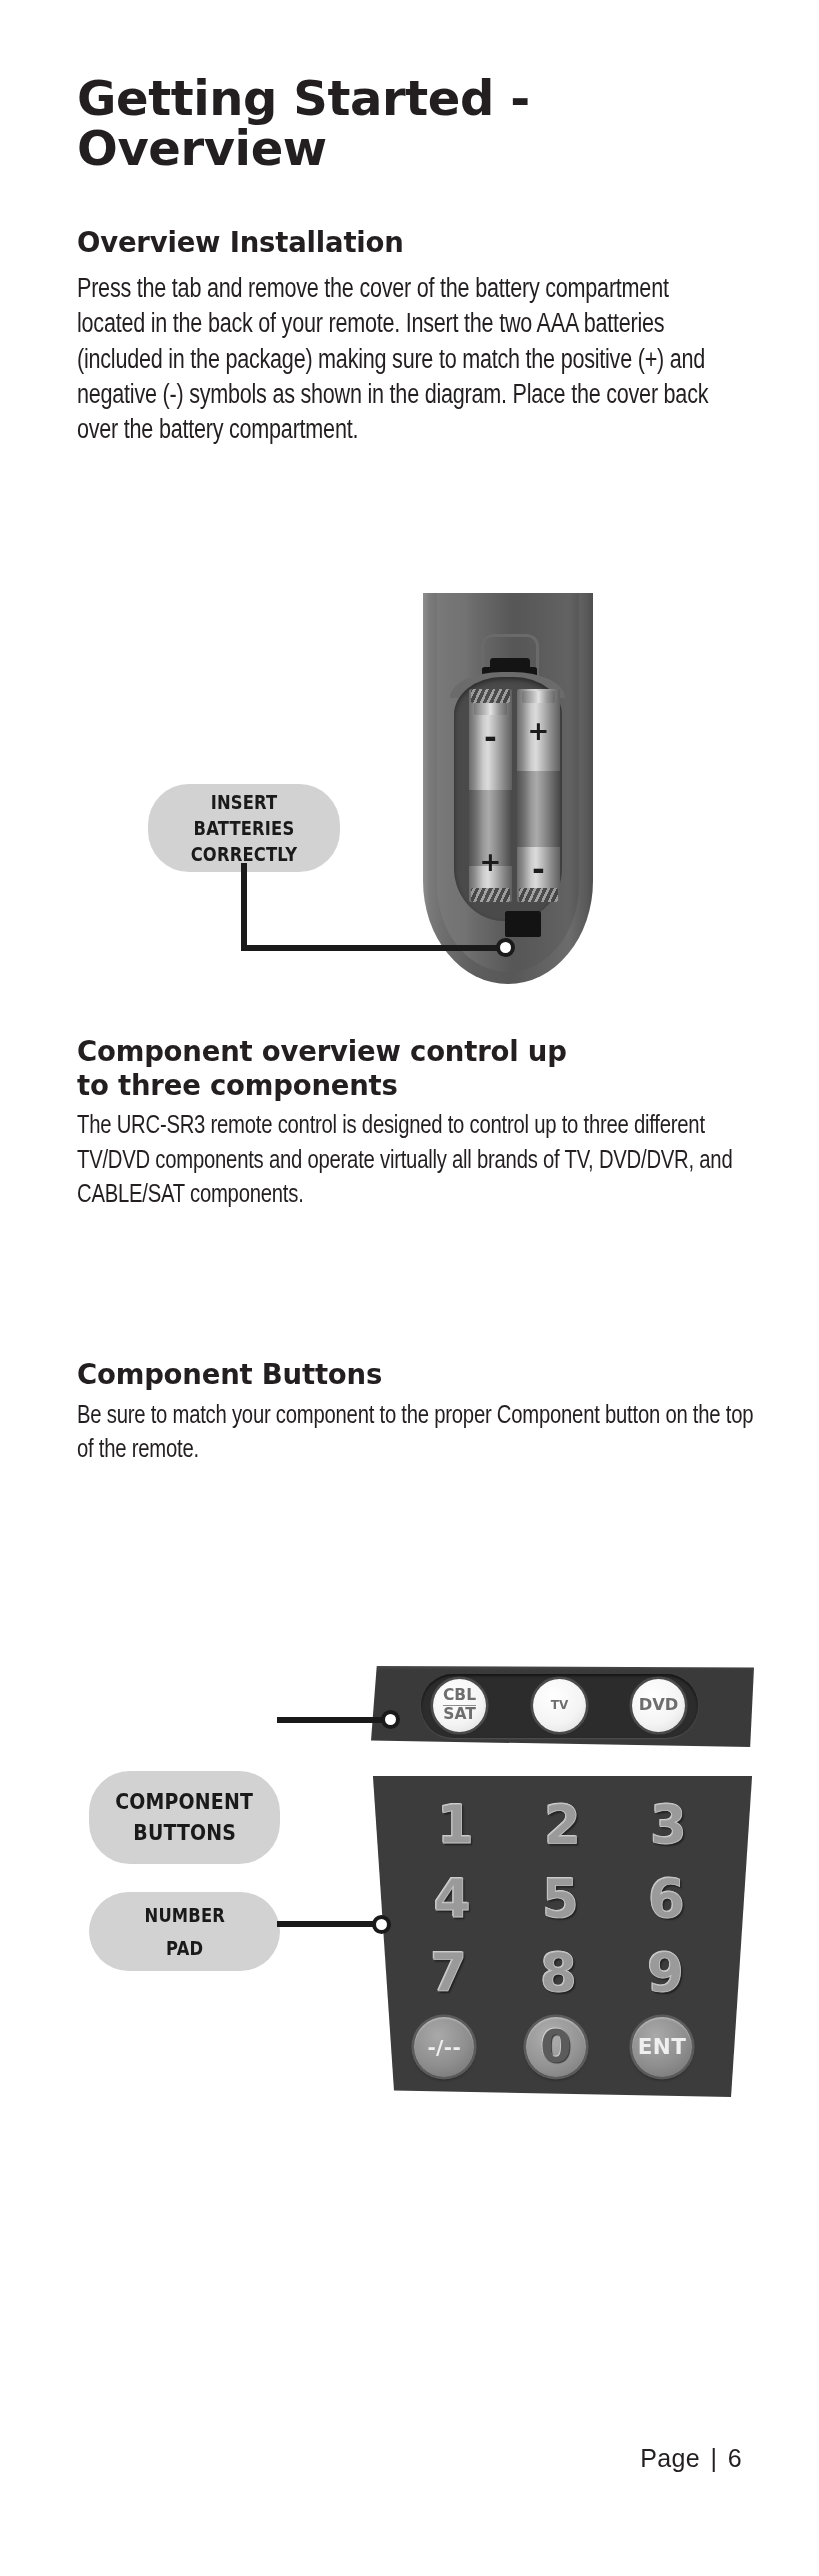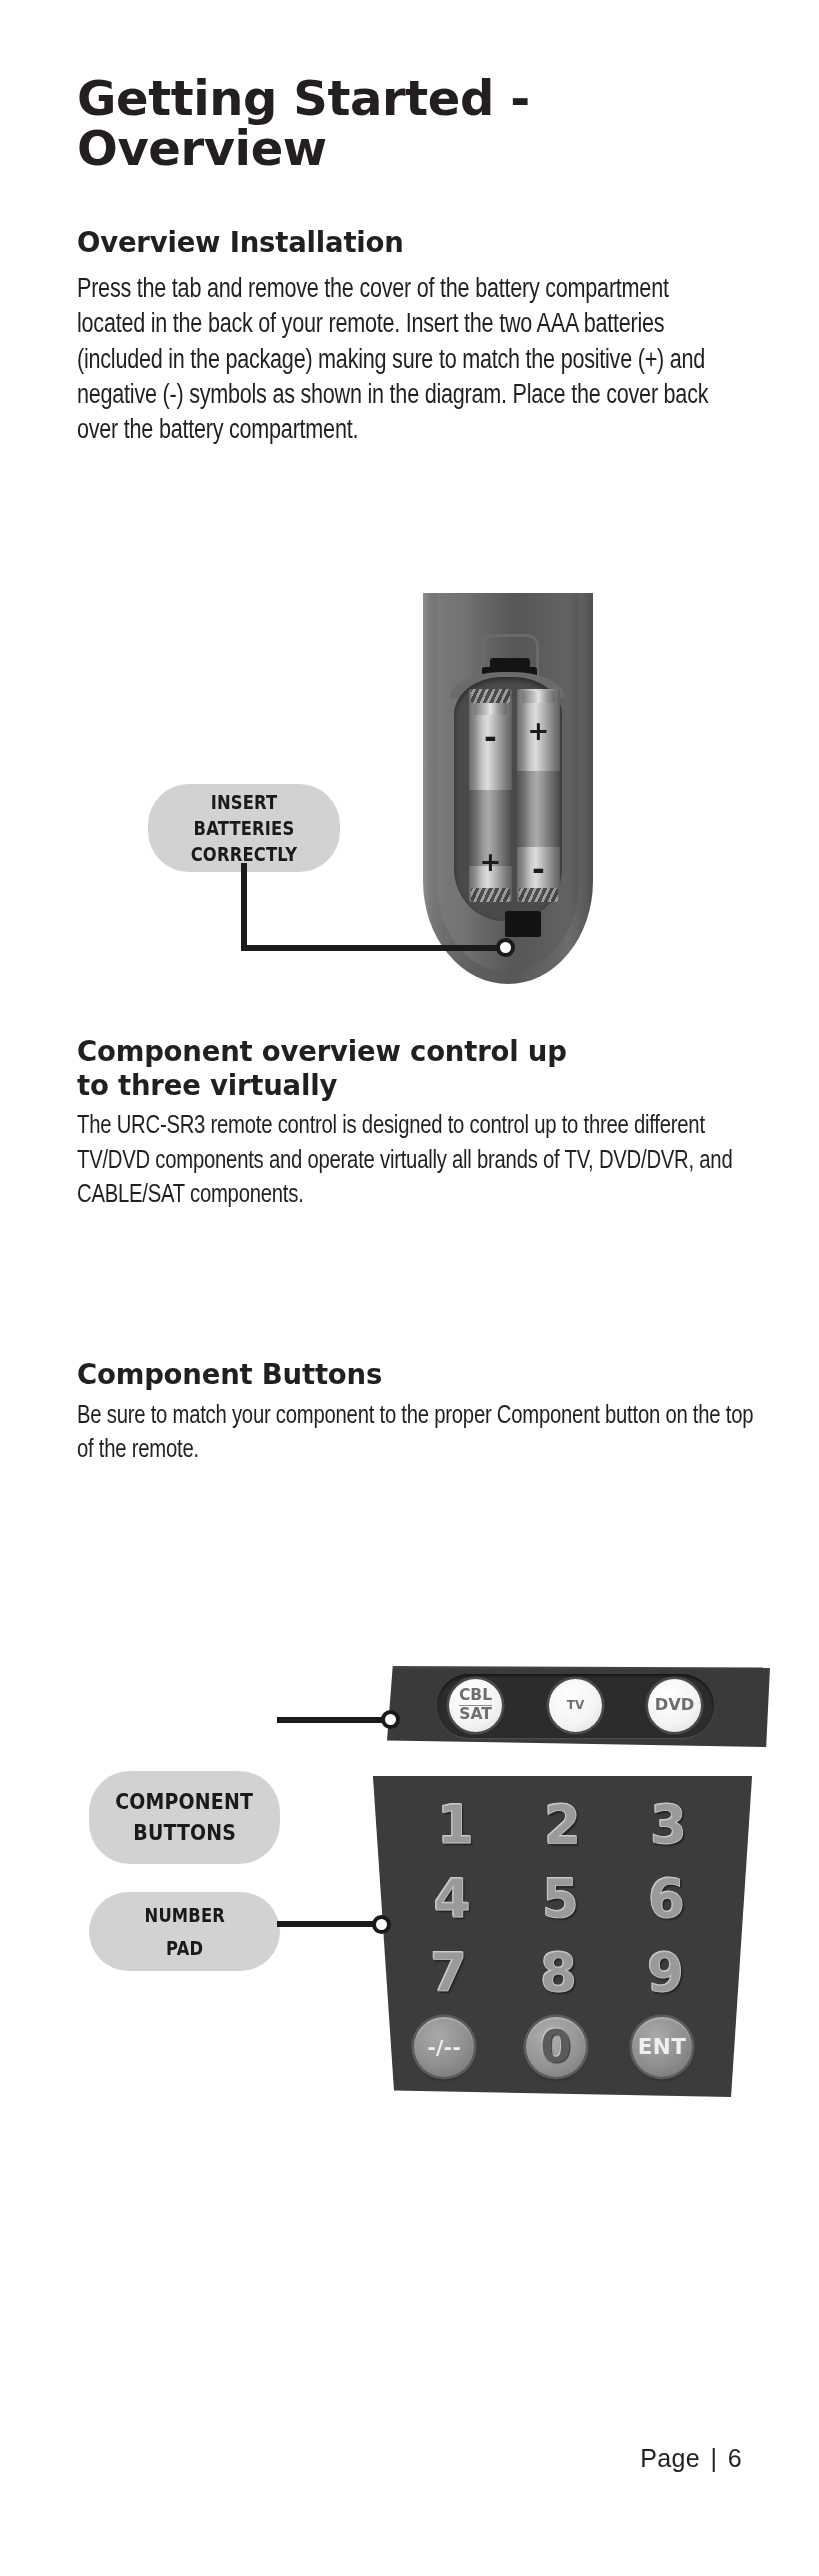--- a/index.html
+++ b/index.html
@@ -269,21 +269,21 @@
 
   #lead-comp-h { left: 277px; top: 1717px; width: 113px; height: 6px; }
   #dot-comp    { left: 381px; top: 1710px; }
 
   #lead-num-h  { left: 277px; top: 1921px; width: 104px; height: 6px; }
   #dot-num     { left: 372px; top: 1915px; }
 
   
   .panel-component {
     position: absolute;
-    left: 387px;
+    left: 371px;
     top: 0px;
     width: 383px;
     height: 81px;
     background: #3a3a3a;
     clip-path: polygon(1.5% 0%, 100% 2%, 99% 100%, 0% 92%);
     box-shadow: inset 0 1.7px 3.4px rgba(255,255,255,0.10);
   }
   .panel-component-inner {
     position: absolute;
     left: 50px;
@@ -440,21 +440,21 @@
     <span>INSERT BATTERIES</span>
     <span>CORRECTLY</span>
   </div>
   <div class="leader" id="lead-batt-v"></div>
   <div class="leader" id="lead-batt-h"></div>
   <div class="leader-dot" id="dot-batt"></div>
 
   <div class="block" id="activation-block">
     <h2 class="section-head" id="activation-head">
       <span>Component overview control up</span><br>
-      <span>to three virtually</span>
+      <span>to three components</span>
     </h2>
     <p class="body-text tight" id="activation-body">The URC-SR3 remote control is designed to control up to three different TV/DVD components and operate virtually all brands of TV, DVD/DVR, and CABLE/SAT components.</p>
   </div>
 
   <div class="block" id="component-block">
     <h2 class="section-head" id="component-head">Component Buttons</h2>
     <p class="body-text tight" id="component-body">Be sure to match your component to the proper Component button on the top of the remote.</p>
   </div>
 
   <div class="block" id="remote-figure">

